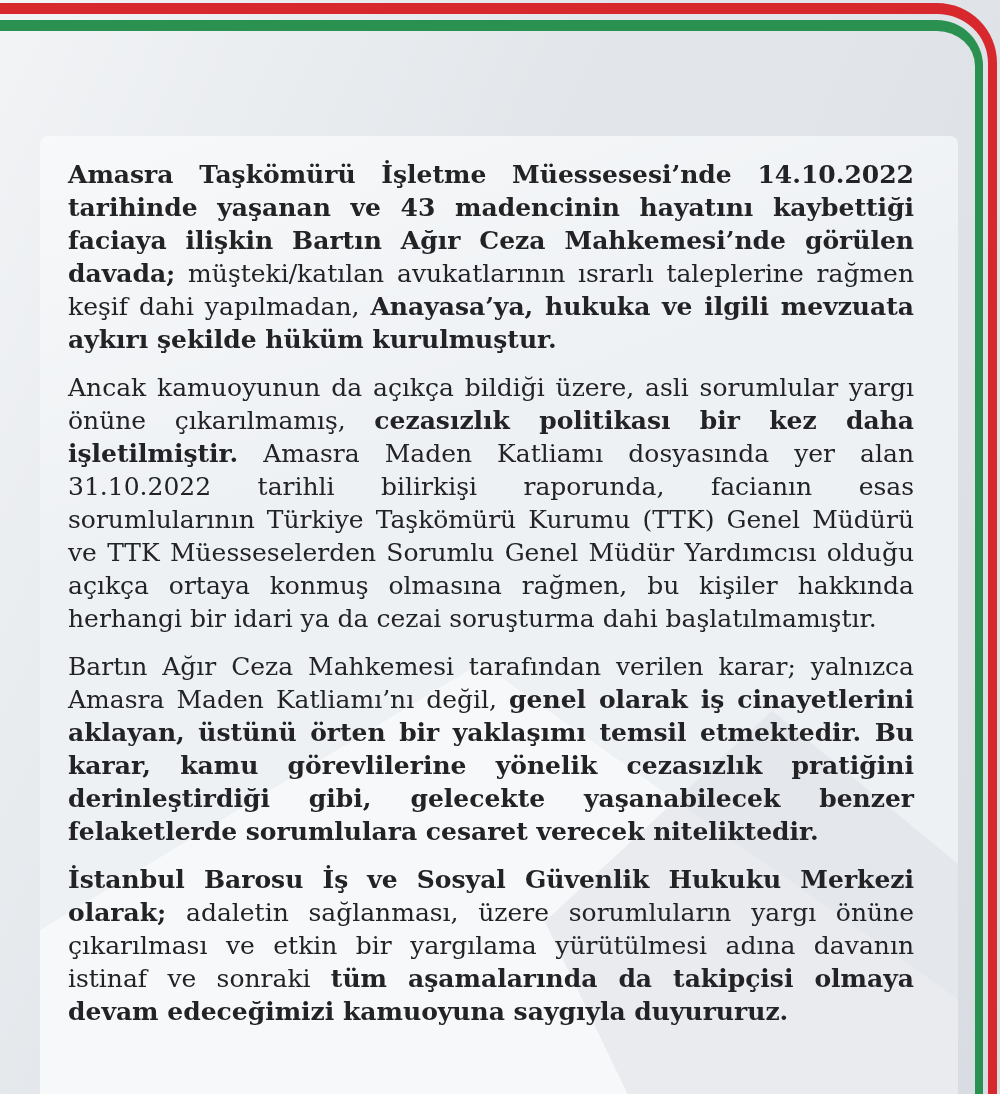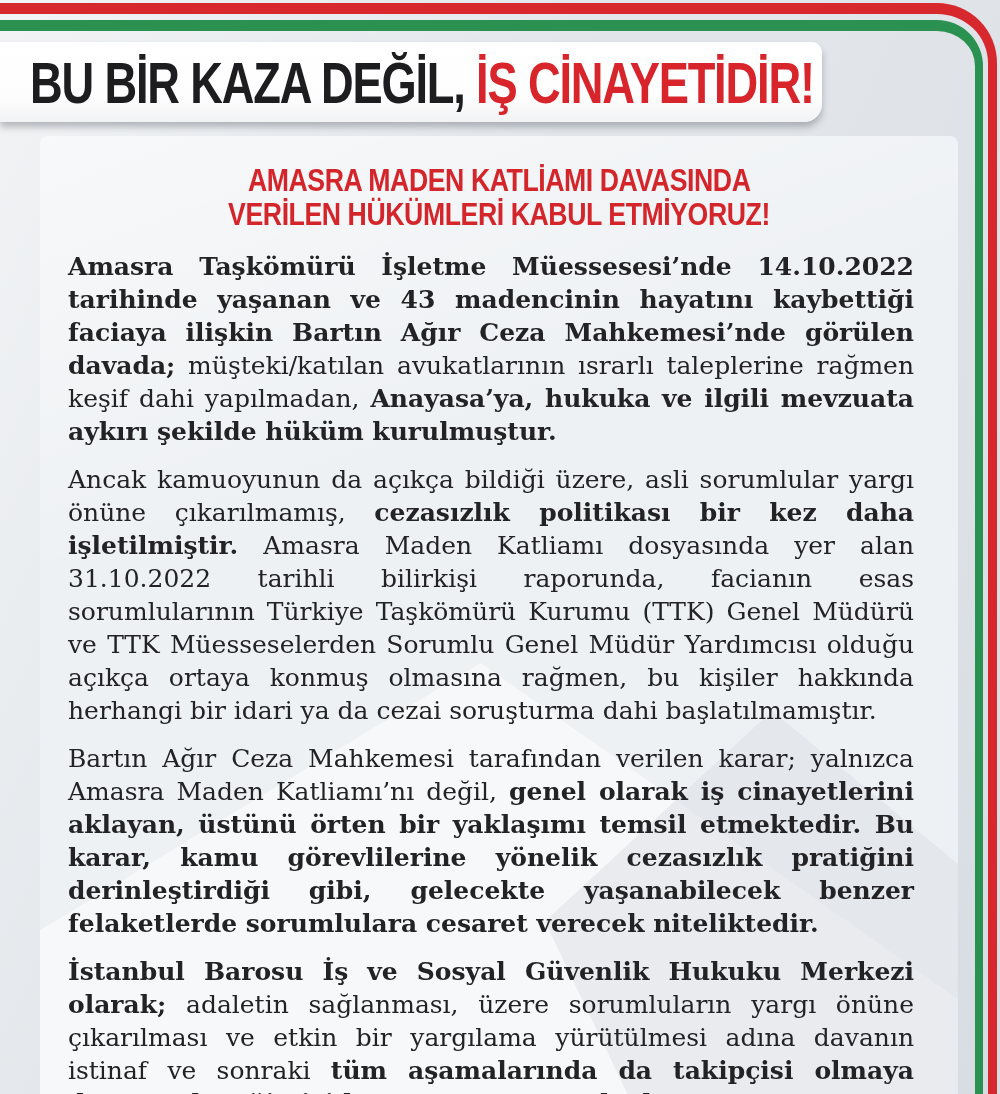--- a/index.html
+++ b/index.html
@@ -49,32 +49,25 @@
   .body-text .b{font-weight:bold;}
 </style>
 </head>
 <body>
 
 <div class="page">
 
   <div class="frame-red"></div>
   <div class="frame-green"></div>
 
-  <div class="banner">
-    <div class="headline"><span>BU BİR KAZA DEĞİL, </span><span class="hl-red">İŞ CİNAYETİDİR!</span></div>
-  </div>
 
   <div class="card">
     <div class="deco d1"></div>
     <div class="deco d2"></div>
 
-    <div class="subtitle">
-      <span class="sub-line">AMASRA MADEN KATLİAMI DAVASINDA</span><br>
-      <span class="sub-line">VERİLEN HÜKÜMLERİ KABUL ETMİYORUZ!</span>
-    </div>
 
     <div class="body-text" id="paragraphs">
         <p><span class="b">Amasra Taşkömürü İşletme Müessesesi’nde 14.10.2022 tarihinde yaşanan ve 43 madencinin hayatını kaybettiği faciaya ilişkin Bartın Ağır Ceza Mahkemesi’nde görülen davada;</span><span> müşteki/katılan avukatlarının ısrarlı taleplerine rağmen keşif dahi yapılmadan, </span><span class="b">Anayasa’ya, hukuka ve ilgili mevzuata aykırı şekilde hüküm kurulmuştur.</span></p>
         <p><span>Ancak kamuoyunun da açıkça bildiği üzere, asli sorumlular yargı önüne çıkarılmamış, </span><span class="b">cezasızlık politikası bir kez daha işletilmiştir.</span><span> Amasra Maden Katliamı dosyasında yer alan 31.10.2022 tarihli bilirkişi raporunda, facianın esas sorumlularının Türkiye Taşkömürü Kurumu (TTK) Genel Müdürü ve TTK Müesseselerden Sorumlu Genel Müdür Yardımcısı olduğu açıkça ortaya konmuş olmasına rağmen, bu kişiler hakkında herhangi bir idari ya da cezai soruşturma dahi başlatılmamıştır.</span></p>
         <p><span>Bartın Ağır Ceza Mahkemesi tarafından verilen karar; yalnızca Amasra Maden Katliamı’nı değil, </span><span class="b">genel olarak iş cinayetlerini aklayan, üstünü örten bir yaklaşımı temsil etmektedir. Bu karar, kamu görevlilerine yönelik cezasızlık pratiğini derinleştirdiği gibi, gelecekte yaşanabilecek benzer felaketlerde sorumlulara cesaret verecek niteliktedir.</span></p>
         <p><span class="b">İstanbul Barosu İş ve Sosyal Güvenlik Hukuku Merkezi olarak;</span><span> adaletin sağlanması, üzere sorumluların yargı önüne çıkarılması ve etkin bir yargılama yürütülmesi adına davanın istinaf ve sonraki </span><span class="b">tüm aşamalarında da takipçisi olmaya devam edeceğimizi kamuoyuna saygıyla duyururuz.</span></p>
       </div>
 
   </div>
 

